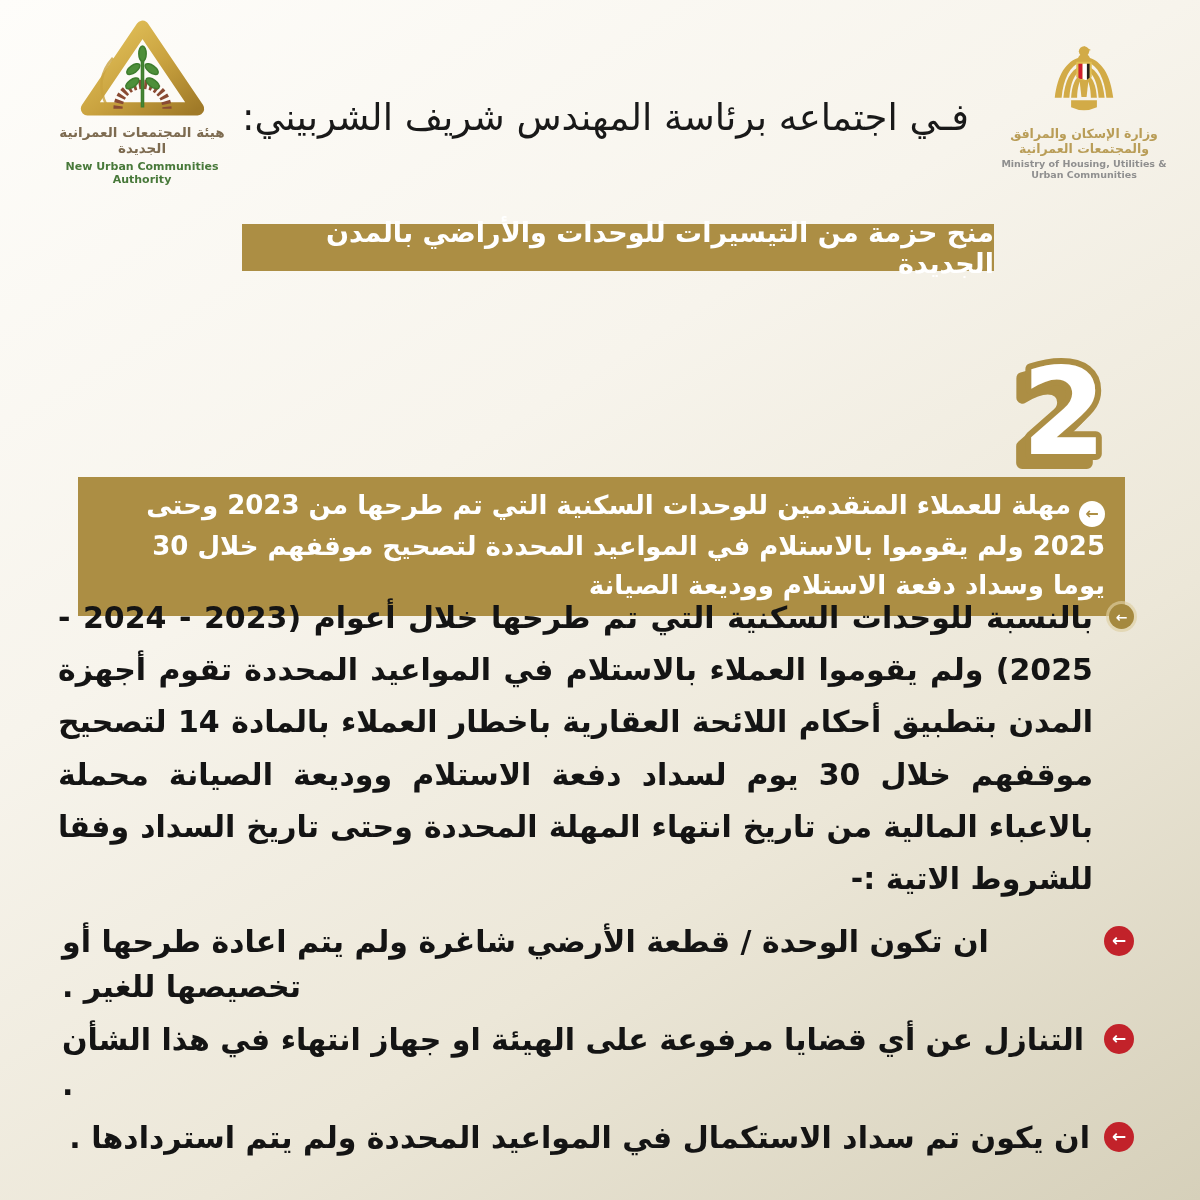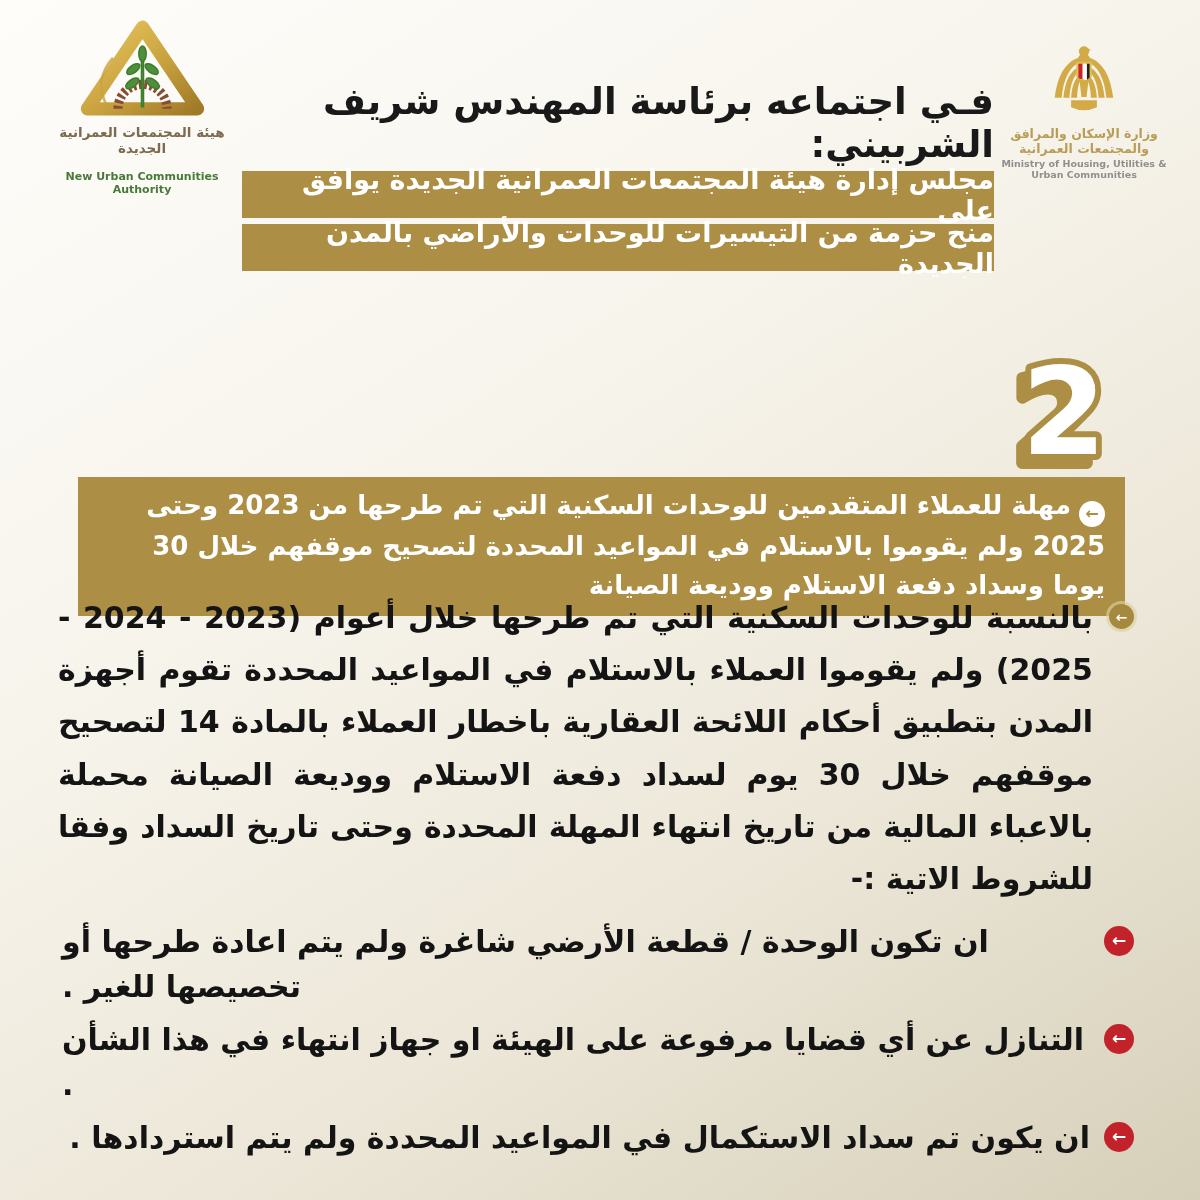--- a/index.html
+++ b/index.html
@@ -4,28 +4,28 @@
 <style>
   html,body{margin:0;padding:0;}
   .page{
     position:relative;width:1200px;height:1200px;overflow:hidden;
     background:linear-gradient(148deg,#fefdfa 0%,#f7f4ec 38%,#ece7d8 68%,#d6d0ba 100%);
     font-family:"DejaVu Sans", sans-serif;
   }
   
   .nuca{position:absolute;left:42px;top:16px;width:200px;text-align:center;}
   .nuca .ar{font-size:13.5px;font-weight:bold;color:#7d6b50;direction:rtl;margin-top:2px;}
-  .nuca .en{font-size:11px;font-weight:bold;color:#48793a;margin-top:14px;}
+  .nuca .en{font-size:11px;font-weight:bold;color:#48793a;margin-top:4px;}
   .ministry{position:absolute;right:16px;top:38px;width:200px;text-align:center;}
   .ministry .ar{font-size:12.5px;font-weight:bold;color:#b99d57;direction:rtl;margin-top:4px;}
   .ministry .en{font-size:9.5px;font-weight:bold;color:#8f8f8f;margin-top:2px;text-align:center;}
   
   .kicker{
-    position:absolute;left:242px;top:80px;width:752px;direction:rtl;text-align:right;
-    font-size:37px;font-weight:700;color:#191919;letter-spacing:-0.5px;
+    position:absolute;left:242px;top:96px;width:752px;direction:rtl;text-align:left;
+    font-size:37px;font-weight:400;color:#191919;letter-spacing:-0.5px;
   }
   .bar{
     position:absolute;left:242px;width:752px;height:47px;background:#ac8e44;
     color:#ffffff;font-size:27px;font-weight:800;direction:rtl;
     display:flex;align-items:center;justify-content:center;
   }
   .bar1{top:171px;} .bar2{top:224px;}
   
   .big-number{position:absolute;right:44px;top:328px;}
   
@@ -107,21 +107,20 @@
         <path d="M43.5 29.5 L48.4 29.5 L48.4 47 Q45.6 47.8 43.5 45.8 Z" fill="#cf1f2e"></path>
         <path d="M48.4 29.5 L53.4 29.5 L53.4 48 Q50.8 48.8 48.4 47 Z" fill="#ffffff"></path>
         <path d="M53.4 29.5 L56.5 29.5 L56.5 45.8 Q55 47.2 53.4 48 Z" fill="#26211c"></path>
       </g>
     </svg>
     <div class="ar">وزارة الإسكان والمرافق والمجتمعات العمرانية</div>
     <div class="en">Ministry of Housing, Utilities &amp; Urban Communities</div>
   </div>
 
   <div class="kicker">فـي اجتماعه برئاسة المهندس شريف الشربيني:</div>
-  <div class="bar bar1">مجلس إدارة هيئة المجتمعات العمرانية الجديدة يوافق على</div>
   <div class="bar bar2">منح حزمة من التيسيرات للوحدات والأراضي بالمدن الجديدة</div>
 
   <div class="big-number">
     <svg width="170" height="158" viewBox="0 0 170 158">
       <text x="78" y="126" transform="translate(-9,9)" text-anchor="middle" font-family="DejaVu Sans, sans-serif" font-size="122" font-weight="bold" fill="#ac8e44" stroke="#ac8e44" stroke-width="12" stroke-linejoin="round">2</text>
       <text x="78" y="126" text-anchor="middle" font-family="DejaVu Sans, sans-serif" font-size="122" font-weight="bold" fill="#ffffff" stroke="#ac8e44" stroke-width="12" stroke-linejoin="round" paint-order="stroke">2</text>
     </svg>
   </div>
 
   <div class="banner">

